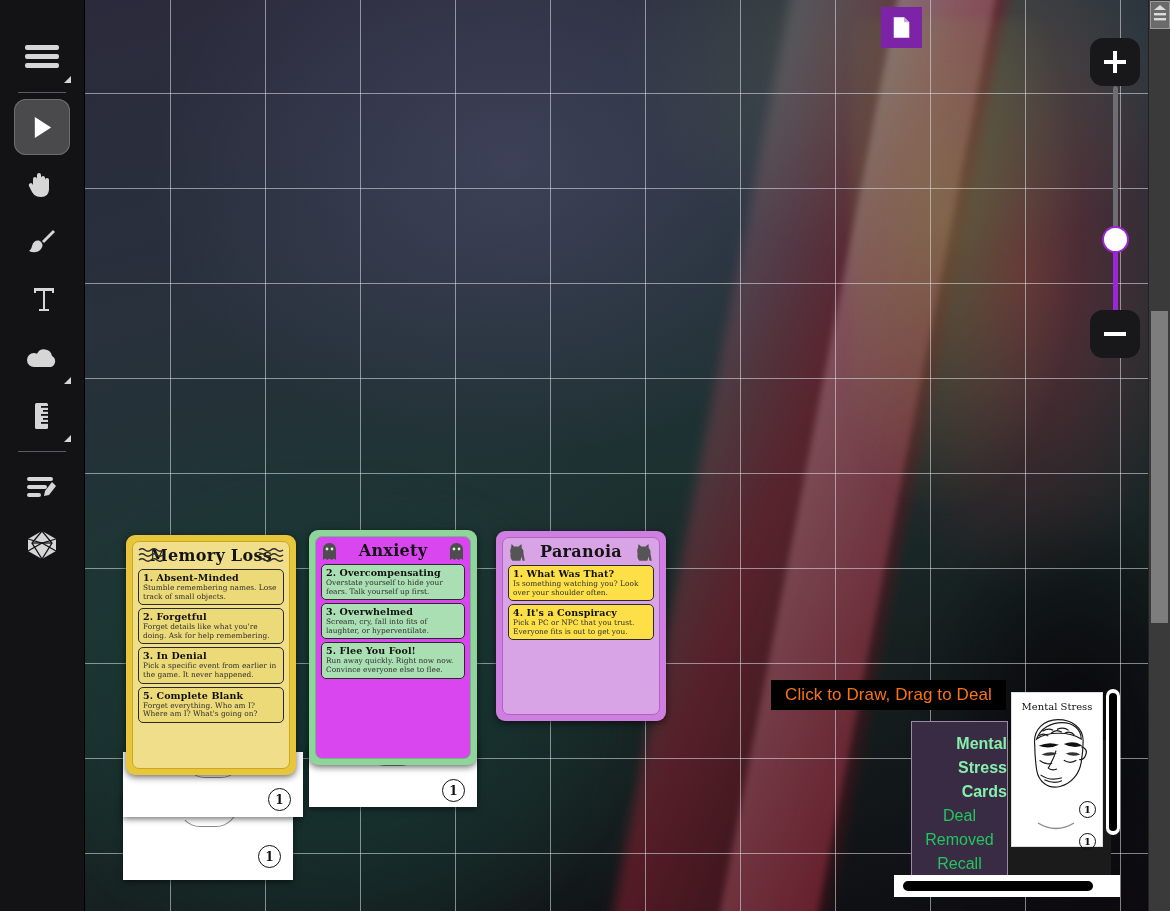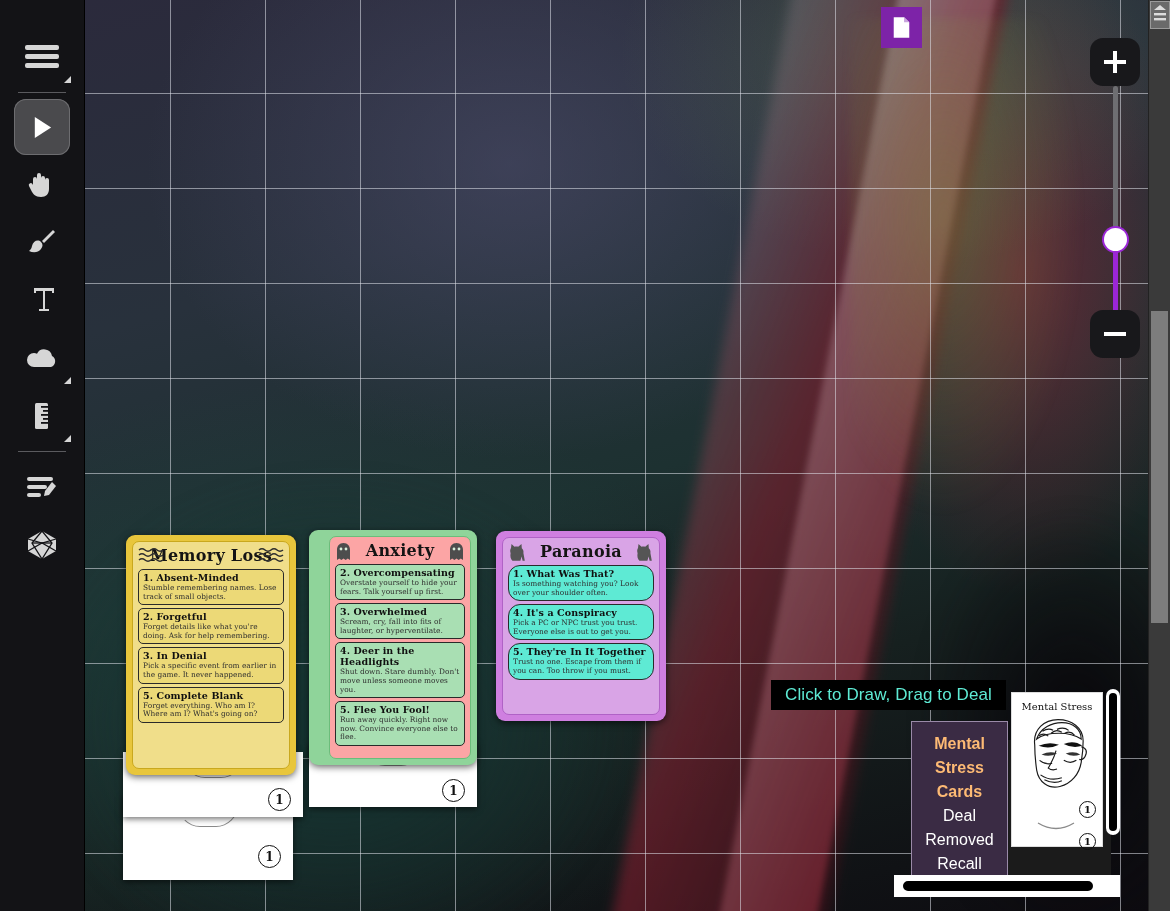--- a/index.html
+++ b/index.html
@@ -85,42 +85,42 @@
   .deco { position:absolute; top:2px; width:26px; height:17px; }
   .deco.l { left:0; } .deco.r { right:0; }
   .entry { border:1.6px solid #2a2a2a; border-radius:5px; padding:2px 4px 3px; margin-top:3px; }
   .e-title { font-family:"DejaVu Serif", serif; font-weight:bold; font-size:9.5px; color:#101010;
     letter-spacing:.1px; line-height:11px; }
   .e-body { font-family:"DejaVu Serif", serif; font-size:7.4px; color:#2e2e2e; line-height:8.6px; margin-top:1px; }
 
   
   .c-yellow { background:#e8c63c; } .c-yellow .card-inner { background:#f0de8a; border:1.5px solid #c9a81e; }
   .c-yellow .entry { background:#ecd977; }
-  .c-green  { background:#8fd49a; } .c-green .card-inner { background:#fca5a5; border:1.5px solid #6bbd7b;margin-left:14px; }
+  .c-green  { background:#8fd49a; } .c-green .card-inner { background:#d946ef; border:1.5px solid #6bbd7b; }
   .c-green .entry { background:#a9dfb3; }
   .c-purple { background:#cf7fe0; } .c-purple .card-inner { background:#d9a4e6; border:1.5px solid #b062c6; }
-  .c-purple .entry { background:#5eead4;border-radius:12px; }
+  .c-purple .entry { background:#fde047; }
 
   
   .cardback { position:absolute; background:#fff; box-shadow:0 2px 6px rgba(0,0,0,.55); }
   .cb-smile { position:absolute; left:50%; top:10px; width:60px; height:22px; margin-left:-30px;
     border:1.5px solid #8a8a8a; border-top-color:transparent; border-left-color:transparent;
     border-right-color:transparent; border-radius:0 0 40px 40px; }
   .cb-badge { position:absolute; right:12px; bottom:12px; width:23px; height:23px; border-radius:50%;
     border:1.6px solid #111; display:flex; align-items:center; justify-content:center;
     font-family:"DejaVu Serif", serif; font-weight:bold; font-size:12px; color:#111; background:#fff; }
 
   
   #tooltip { position:absolute; left:771px; top:680px; width:235px; height:30px; background:#000;
-    color:#5eead4; font-size:17px; display:flex; align-items:center; justify-content:center;
+    color:#f97316; font-size:17px; display:flex; align-items:center; justify-content:center;
     letter-spacing:.1px; }
   #deckpanel { position:absolute; left:911px; top:721px; width:97px; height:168px;
     background:#3a2b44; border:1px solid #9a8aa8; text-align:center; padding-top:10px; }
-  .dp-line { font-size:16px; font-weight:bold; color:#fdba74; line-height:24px; }
-  .dp-act { font-size:16px; color:#ffffff; line-height:24px; cursor:pointer; }
+  .dp-line { font-size:16px; font-weight:bold; color:#86efac; line-height:24px;text-align:right; }
+  .dp-act { font-size:16px; color:#22c55e; line-height:24px; cursor:pointer; }
   #deckshadow { position:absolute; left:1008px; top:740px; width:103px; height:140px; background:#1b1b1b; }
   #deckcard { position:absolute; left:1011px; top:692px; width:92px; height:155px; background:#fff;
     border:1px solid #ddd; }
   #deckcard .dc-title { text-align:center; font-family:"DejaVu Serif", serif; font-size:10px;
     color:#111; margin-top:8px; }
   .dc-badge { position:absolute; width:17px; height:17px; border-radius:50%; border:1.4px solid #111;
     display:flex; align-items:center; justify-content:center;
     font-family:"DejaVu Serif", serif; font-weight:bold; font-size:10px; color:#111; }
   #deck-scroll { position:absolute; left:1106px; top:689px; width:14px; height:146px;
     background:#fff; border-radius:8px; }
@@ -215,24 +215,20 @@
         </div>
         <div class="entry">
           <div class="e-title">2. Overcompensating</div>
           <div class="e-body">Overstate yourself to hide your fears. Talk yourself up first.</div>
         </div>
         <div class="entry">
           <div class="e-title">3. Overwhelmed</div>
           <div class="e-body">Scream, cry, fall into fits of laughter, or hyperventilate.</div>
         </div>
         <div class="entry">
-          <div class="e-title">4. Deer in the Headlights</div>
-          <div class="e-body">Shut down. Stare dumbly. Don't move unless someone moves you.</div>
-        </div>
-        <div class="entry">
           <div class="e-title">5. Flee You Fool!</div>
           <div class="e-body">Run away quickly. Right now now. Convince everyone else to flee.</div>
         </div>
       </div>
     </div>
 
     <div class="card c-purple" style="left:411px; top:531px; width:170px; height:190px;">
       <div class="card-inner">
         <div class="card-title">
           <span class="deco l" style="width:19px;">
@@ -246,25 +242,21 @@
               <path d="M3 5 L3.5 1 L6.5 3.8 C7.6 3.4 9 3.4 10.2 3.8 L13.5 1 L13.8 5.3 C15.2 6.6 15.8 8.4 15.4 10 L16.8 17.8 L14.6 17.8 L13.6 13.4 L12.4 17.8 L4.4 17.8 C2.6 16 2 13 2.6 10.2 C2 8.4 2 6.4 3 5Z" fill="#555"></path>
             </svg>
           </span>
         </div>
         <div class="entry">
           <div class="e-title">1. What Was That?</div>
           <div class="e-body">Is something watching you? Look over your shoulder often.</div>
         </div>
         <div class="entry">
           <div class="e-title">4. It's a Conspiracy</div>
-          <div class="e-body">Pick a PC or NPC trust you trust. Everyone else is out to get you.</div>
-        </div>
-        <div class="entry">
-          <div class="e-title">5. They're In It Together</div>
-          <div class="e-body">Trust no one. Escape from them if you can. Too throw if you must.</div>
+          <div class="e-body">Pick a PC or NPC that you trust. Everyone fits is out to get you.</div>
         </div>
       </div>
     </div>
 
     <div id="doc-chip" style="left:796px;">
       <svg viewBox="0 0 22 26" width="19" height="23">
         <path d="M2 1 h12 l6 6 v18 h-18 Z" fill="#fff"></path>
         <path d="M14 1 v6 h6 Z" fill="#c9a5dd"></path>
       </svg>
     </div>

